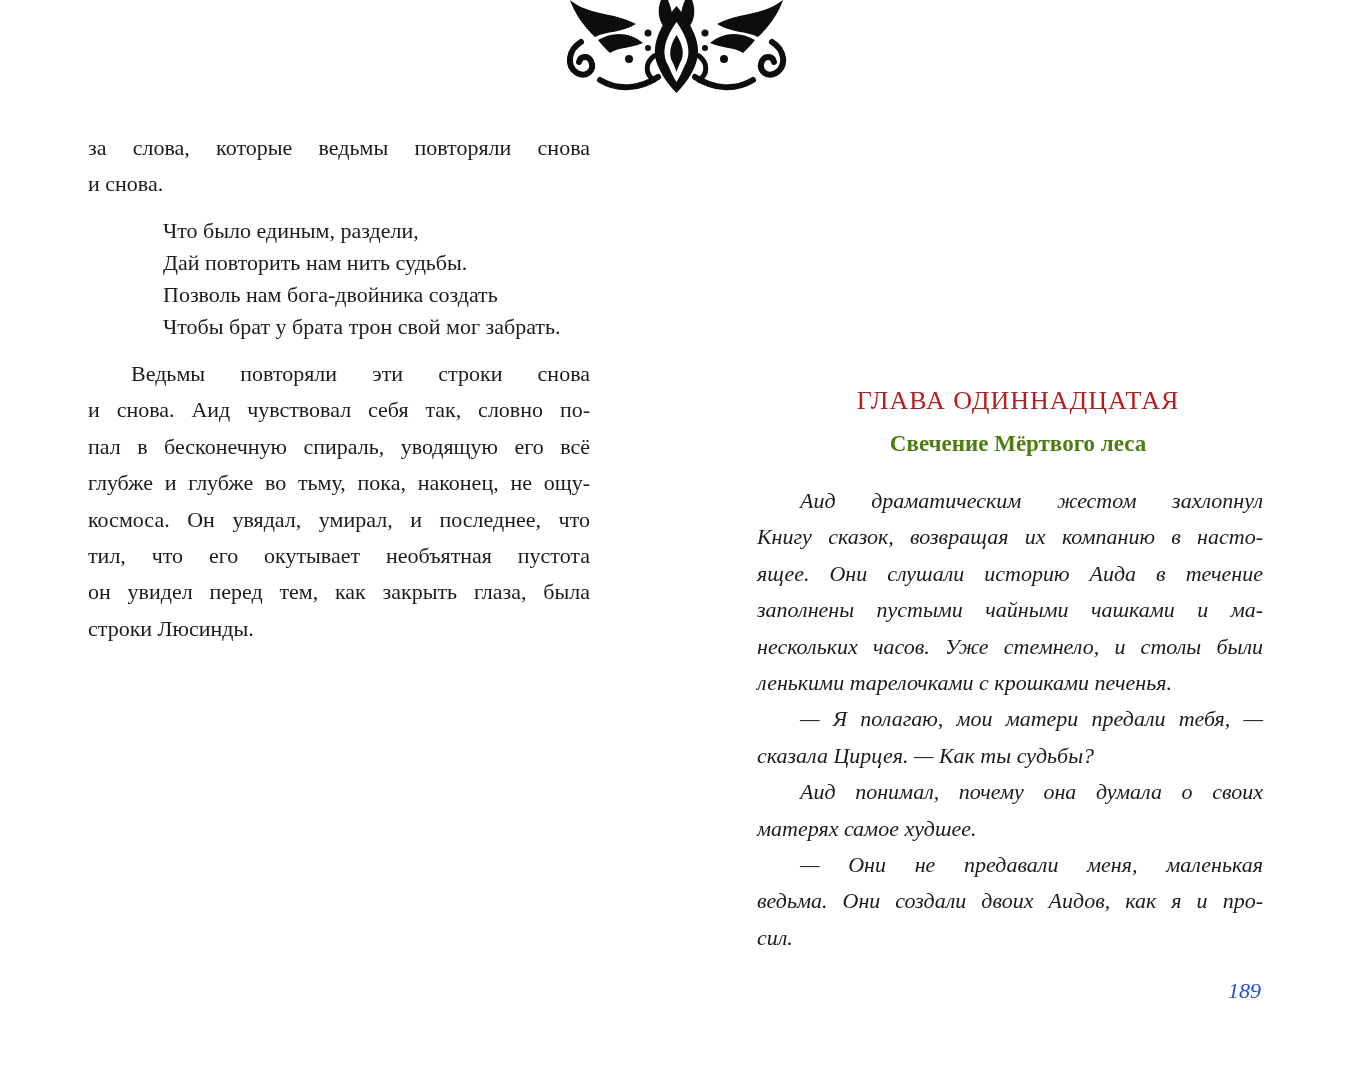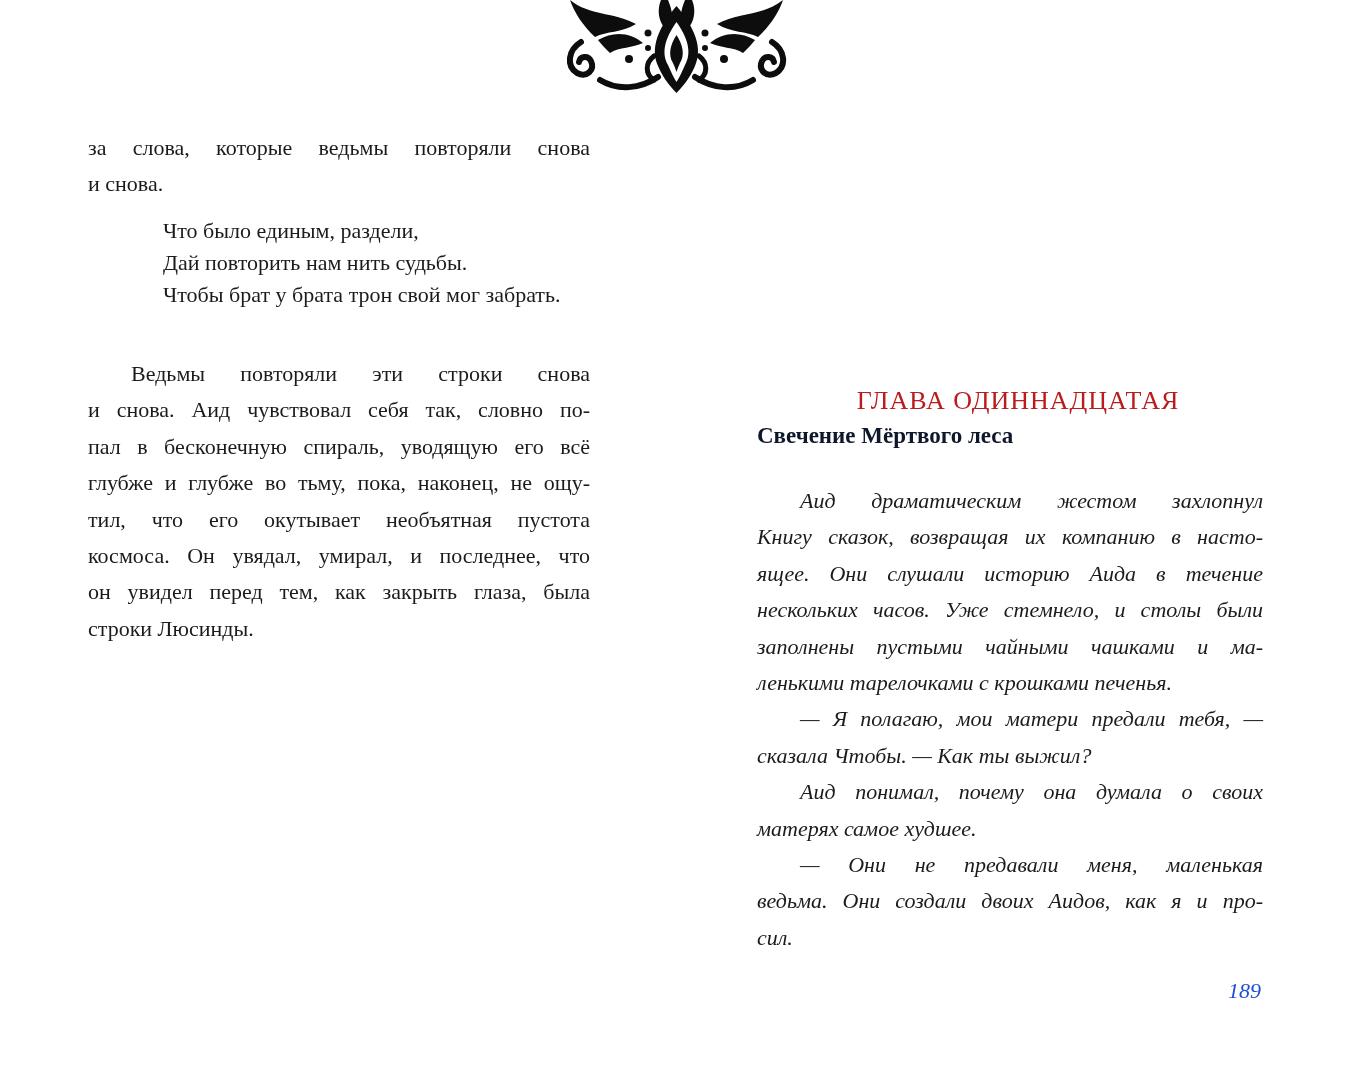--- a/index.html
+++ b/index.html
@@ -63,27 +63,27 @@
     font-size: 26px;
     font-weight: 400;
     letter-spacing: 1px;
     text-align: center;
     line-height: 34px;
     color: #b91c1c;
   }
   .chapter-subtitle {
     position: absolute;
     width: 100%;
-    margin: 0;
+    margin: 8px;
     top: 420px;
     font-size: 23px;
     font-weight: 700;
-    text-align: left;
+    text-align: center;
     line-height: 32px;
-    color: #0f172a;
+    color: #4d7c0f;
   }
   .rp-body {
     position: absolute;
     top: 483px;
     width: 100%;
   }
   .rp-body .para {
     position: static;
     width: 100%;
     font-size: 22px;
@@ -136,52 +136,53 @@
 
   <div class="page page-left">
     <div class="block para cont" style="top:130px">
         <div class="tline first">за слова, которые ведьмы повторяли снова</div>
         <div class="tline last">и снова.</div>
       </div>
 
     <div class="verse-block" style="top:215px">
         <div class="tline first">Что было единым, раздели,</div>
         <div class="tline">Дай повторить нам нить судьбы.</div>
+        <div class="tline">Позволь нам бога-двойника создать</div>
         <div class="tline last">Чтобы брат у брата трон свой мог забрать.</div>
       </div>
 
     <div class="block para indent" style="top:356px">
         <div class="tline first">Ведьмы повторяли эти строки снова</div>
         <div class="tline">и снова. Аид чувствовал себя так, словно по-</div>
         <div class="tline">пал в бесконечную спираль, уводящую его всё</div>
         <div class="tline">глубже и глубже во тьму, пока, наконец, не ощу-</div>
+        <div class="tline">космоса. Он увядал, умирал, и последнее, что</div>
         <div class="tline">тил, что его окутывает необъятная пустота</div>
-        <div class="tline">космоса. Он увядал, умирал, и последнее, что</div>
         <div class="tline">он увидел перед тем, как закрыть глаза, была</div>
         <div class="tline last">строки Люсинды.</div>
       </div>
   </div>
 
   <div class="page page-right">
     <h1 class="chapter-title">ГЛАВА ОДИННАДЦАТАЯ</h1>
 
     <h2 class="chapter-subtitle">Свечение Мёртвого леса</h2>
 
     <div class="rp-body">
       <div class="para indent">
           <div class="tline first">Аид драматическим жестом захлопнул</div>
           <div class="tline">Книгу сказок, возвращая их компанию в насто-</div>
           <div class="tline">ящее. Они слушали историю Аида в течение</div>
+          <div class="tline">заполнены пустыми чайными чашками и ма-</div>
           <div class="tline">нескольких часов. Уже стемнело, и столы были</div>
-          <div class="tline">заполнены пустыми чайными чашками и ма-</div>
           <div class="tline last">ленькими тарелочками с крошками печенья.</div>
         </div>
       <div class="para indent">
           <div class="tline first">— Я полагаю, мои матери предали тебя, —</div>
-          <div class="tline last">сказала Чтобы. — Как ты выжил?</div>
+          <div class="tline last">сказала Цирцея. — Как ты судьбы?</div>
         </div>
       <div class="para indent">
           <div class="tline first">Аид понимал, почему она думала о своих</div>
           <div class="tline last">матерях самое худшее.</div>
         </div>
       <div class="para indent">
           <div class="tline first">— Они не предавали меня, маленькая</div>
           <div class="tline">ведьма. Они создали двоих Аидов, как я и про-</div>
           <div class="tline last">сил.</div>
         </div>

